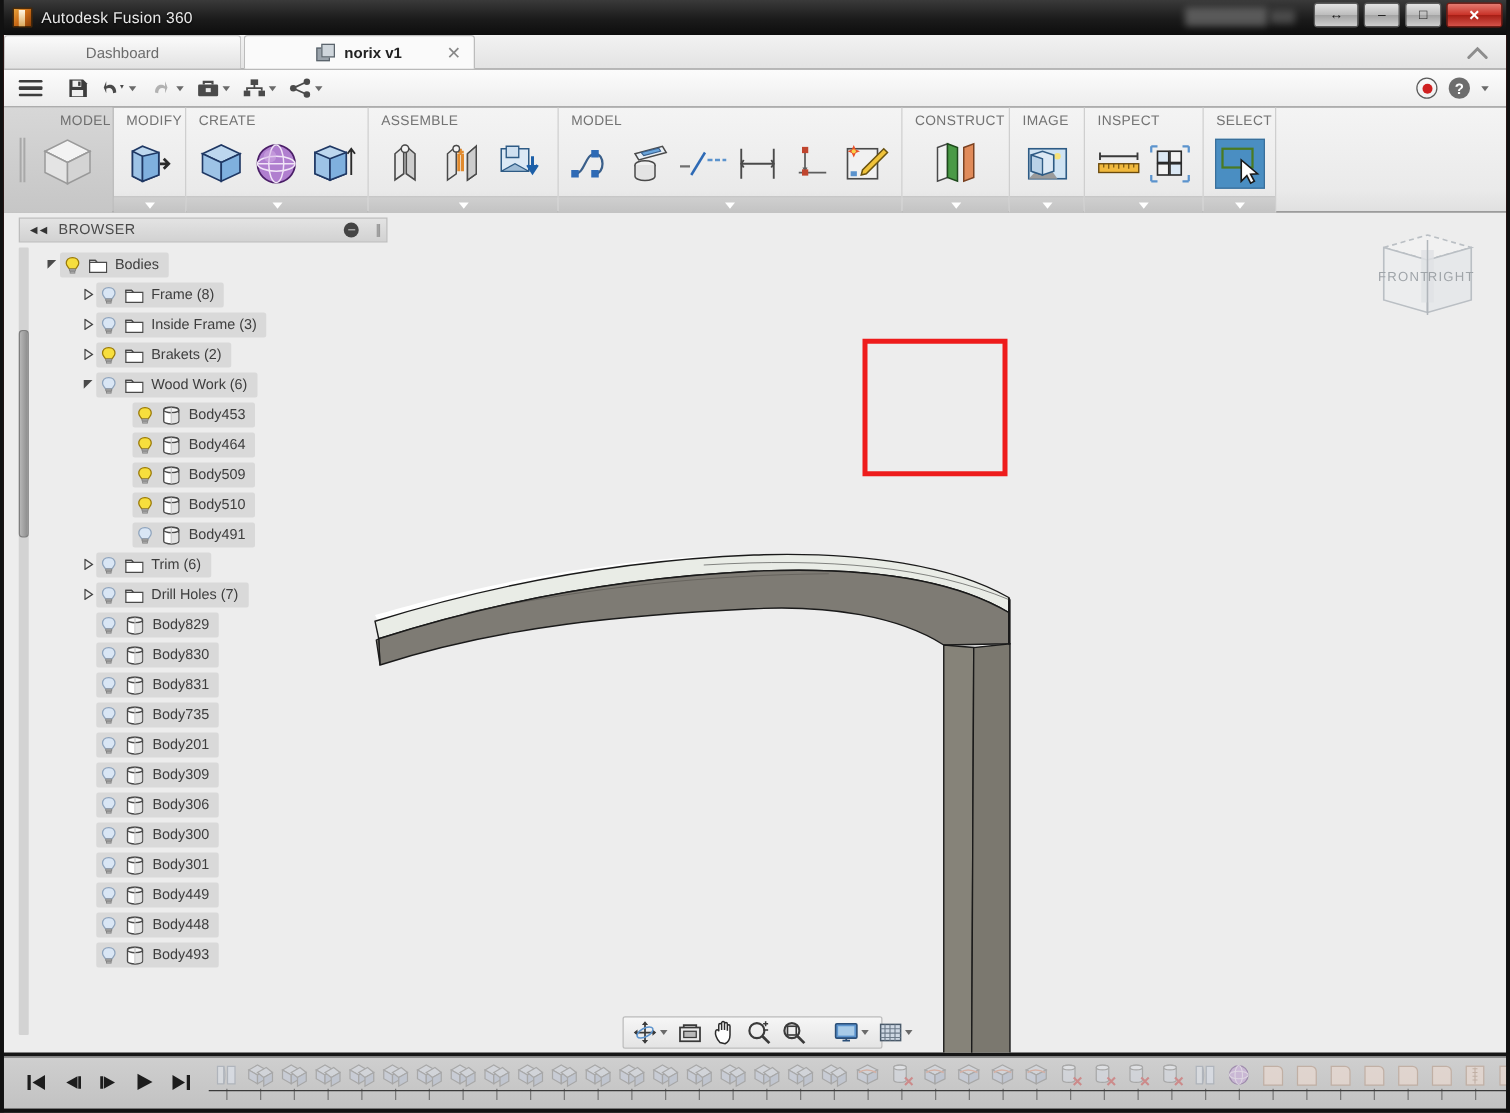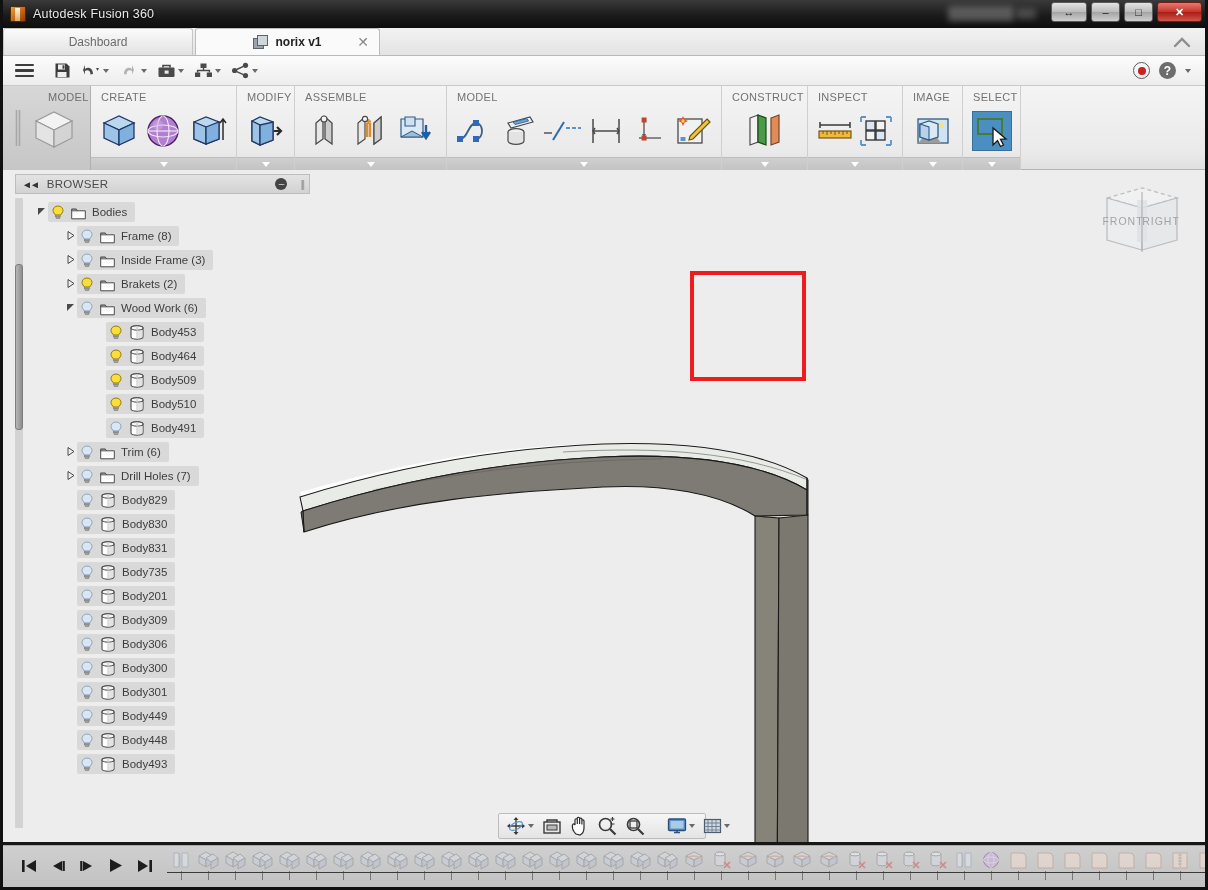--- a/index.html
+++ b/index.html
@@ -348,20 +348,37 @@
       </div>
       <div class="cube-ico">
         <svg width="46" height="40" viewBox="0 0 46 40">
           <polygon points="5,12 23,3 41,12 23,21" fill="#f3f3f3" stroke="#9a9a9a" stroke-width="1.2"></polygon>
           <polygon points="5,12 23,21 23,38 5,29" fill="#e4e4e4" stroke="#9a9a9a" stroke-width="1.2"></polygon>
           <polygon points="41,12 23,21 23,38 41,29" fill="#d4d4d4" stroke="#9a9a9a" stroke-width="1.2"></polygon>
         </svg>
       </div>
     </div>
 
+    <div class="panel" style="width:58px;">
+      <div class="plbl">MODIFY</div>
+      <div class="prow" style="justify-content:center;">
+        <div class="tool">
+          <svg width="38" height="38" viewBox="0 0 38 38">
+              <polygon points="5,9 13,5 26,10 26,28 13,33 5,29" fill="#bdd7ee" stroke="#1f3864" stroke-width="1.3"></polygon>
+              <polygon points="5,9 13,13 13,33 5,29" fill="#9dc3e6" stroke="#1f3864" stroke-width="1.3"></polygon>
+              <polygon points="13,13 26,10 26,28 13,33" fill="#7fb0de" stroke="#1f3864" stroke-width="1.3"></polygon>
+              <path d="M27 19 h6 M30 15 l4 4 l-4 4" stroke="#2b2b2b" stroke-width="2.2" fill="none"></path>
+            </svg>
+        </div>
+      </div>
+      <div class="pfoot">
+          <i></i>
+        </div>
+    </div>
+
     <div class="panel" style="width:146px;">
       <div class="plbl">CREATE</div>
       <div class="prow">
         <div class="tool">
           <svg width="38" height="38" viewBox="0 0 38 38">
               <polygon points="4,11 19,4 34,11 19,18" fill="#bdd7ee" stroke="#1f3864" stroke-width="1.3"></polygon>
               <polygon points="4,11 19,18 19,33 4,26" fill="#9dc3e6" stroke="#1f3864" stroke-width="1.3"></polygon>
               <polygon points="34,11 19,18 19,33 34,26" fill="#7fb0de" stroke="#1f3864" stroke-width="1.3"></polygon>
             </svg>
         </div>
@@ -373,37 +390,20 @@
               <path d="M3 18 h30" stroke="#f0e4f7" stroke-width="1.2"></path>
               <circle cx="13" cy="12" r="5" fill="#d3b0e6" opacity=".5"></circle>
             </svg>
         </div>
         <div class="tool">
           <svg width="38" height="38" viewBox="0 0 38 38">
               <polygon points="5,10 17,5 30,10 30,27 17,32 5,27" fill="#bdd7ee" stroke="#1f3864" stroke-width="1.3"></polygon>
               <polygon points="5,10 17,15 17,32 5,27" fill="#9dc3e6" stroke="#1f3864" stroke-width="1.3"></polygon>
               <polygon points="17,15 30,10 30,27 17,32" fill="#7fb0de" stroke="#1f3864" stroke-width="1.3"></polygon>
               <path d="M34 28 V8 M31 11 L34 7 L37 11" stroke="#2b2b2b" stroke-width="1.5" fill="none"></path>
-            </svg>
-        </div>
-      </div>
-      <div class="pfoot">
-          <i></i>
-        </div>
-    </div>
-
-    <div class="panel" style="width:58px;">
-      <div class="plbl">MODIFY</div>
-      <div class="prow" style="justify-content:center;">
-        <div class="tool">
-          <svg width="38" height="38" viewBox="0 0 38 38">
-              <polygon points="5,9 13,5 26,10 26,28 13,33 5,29" fill="#bdd7ee" stroke="#1f3864" stroke-width="1.3"></polygon>
-              <polygon points="5,9 13,13 13,33 5,29" fill="#9dc3e6" stroke="#1f3864" stroke-width="1.3"></polygon>
-              <polygon points="13,13 26,10 26,28 13,33" fill="#7fb0de" stroke="#1f3864" stroke-width="1.3"></polygon>
-              <path d="M27 19 h6 M30 15 l4 4 l-4 4" stroke="#2b2b2b" stroke-width="2.2" fill="none"></path>
             </svg>
         </div>
       </div>
       <div class="pfoot">
           <i></i>
         </div>
     </div>
 
     <div class="panel" style="width:152px;">
       <div class="plbl">ASSEMBLE</div>
@@ -505,55 +505,55 @@
               <polygon points="13,2 21,5 21,32 13,29" fill="#4a9a46" stroke="#1f4a1d" stroke-width="1.2"></polygon>
               <polygon points="26,5 34,2 34,29 26,32" fill="#e08b5a" stroke="#7a4222" stroke-width="1.2"></polygon>
             </svg>
         </div>
       </div>
       <div class="pfoot">
           <i></i>
         </div>
     </div>
 
+    <div class="panel" style="width:60px;">
+      <div class="plbl">IMAGE</div>
+      <div class="prow" style="justify-content:center;">
+        <div class="tool">
+          <svg width="38" height="32" viewBox="0 0 38 32">
+              <rect x="4" y="4" width="30" height="24" fill="#cfe3f3" stroke="#2e5b85" stroke-width="1.3"></rect>
+              <circle cx="27" cy="10" r="2.6" fill="#f6e27a"></circle>
+              <polygon points="4,28 17,14 27,28" fill="#9b9b9b"></polygon>
+              <polygon points="6,9 15,6 24,9 24,22 15,25 6,22" fill="#dce9f5" stroke="#2e5b85" stroke-width="1.3"></polygon>
+              <polygon points="6,9 15,12 15,25 6,22" fill="#b9d2e8" stroke="#2e5b85" stroke-width="1.1"></polygon>
+            </svg>
+        </div>
+      </div>
+      <div class="pfoot">
+          <i></i>
+        </div>
+    </div>
+
     <div class="panel" style="width:95px;">
       <div class="plbl">INSPECT</div>
       <div class="prow">
         <div class="tool">
           <svg width="38" height="30" viewBox="0 0 38 30">
               <path d="M4 9 h30 M4 6 v6 M34 6 v6" stroke="#3a3a3a" stroke-width="1.5"></path>
               <rect x="3" y="15" width="32" height="7" fill="#f0b93e" stroke="#6b4a0c" stroke-width="1.1"></rect>
               <path d="M7 15 v3 M11 15 v4 M15 15 v3 M19 15 v4 M23 15 v3 M27 15 v4 M31 15 v3" stroke="#6b4a0c" stroke-width=".9"></path>
             </svg>
         </div>
         <div class="tool">
           <svg width="36" height="34" viewBox="0 0 36 34">
               <path d="M3 3 h5 M3 3 v5 M33 3 h-5 M33 3 v5 M3 31 h5 M3 31 v-5 M33 31 h-5 M33 31 v-5" stroke="#5b93cd" stroke-width="1.8" fill="none"></path>
               <rect x="8" y="7" width="9" height="9" fill="#dbe8f4" stroke="#2b2b2b" stroke-width="1.3"></rect>
               <rect x="18" y="7" width="9" height="9" fill="#f3f3f3" stroke="#2b2b2b" stroke-width="1.3"></rect>
               <rect x="8" y="17" width="9" height="9" fill="#f3f3f3" stroke="#2b2b2b" stroke-width="1.3"></rect>
               <rect x="18" y="17" width="9" height="9" fill="#dbe8f4" stroke="#2b2b2b" stroke-width="1.3"></rect>
-            </svg>
-        </div>
-      </div>
-      <div class="pfoot">
-          <i></i>
-        </div>
-    </div>
-
-    <div class="panel" style="width:60px;">
-      <div class="plbl">IMAGE</div>
-      <div class="prow" style="justify-content:center;">
-        <div class="tool">
-          <svg width="38" height="32" viewBox="0 0 38 32">
-              <rect x="4" y="4" width="30" height="24" fill="#cfe3f3" stroke="#2e5b85" stroke-width="1.3"></rect>
-              <circle cx="27" cy="10" r="2.6" fill="#f6e27a"></circle>
-              <polygon points="4,28 17,14 27,28" fill="#9b9b9b"></polygon>
-              <polygon points="6,9 15,6 24,9 24,22 15,25 6,22" fill="#dce9f5" stroke="#2e5b85" stroke-width="1.3"></polygon>
-              <polygon points="6,9 15,12 15,25 6,22" fill="#b9d2e8" stroke="#2e5b85" stroke-width="1.1"></polygon>
             </svg>
         </div>
       </div>
       <div class="pfoot">
           <i></i>
         </div>
     </div>
 
     <div class="panel" style="width:58px;">
       <div class="plbl">SELECT</div>

